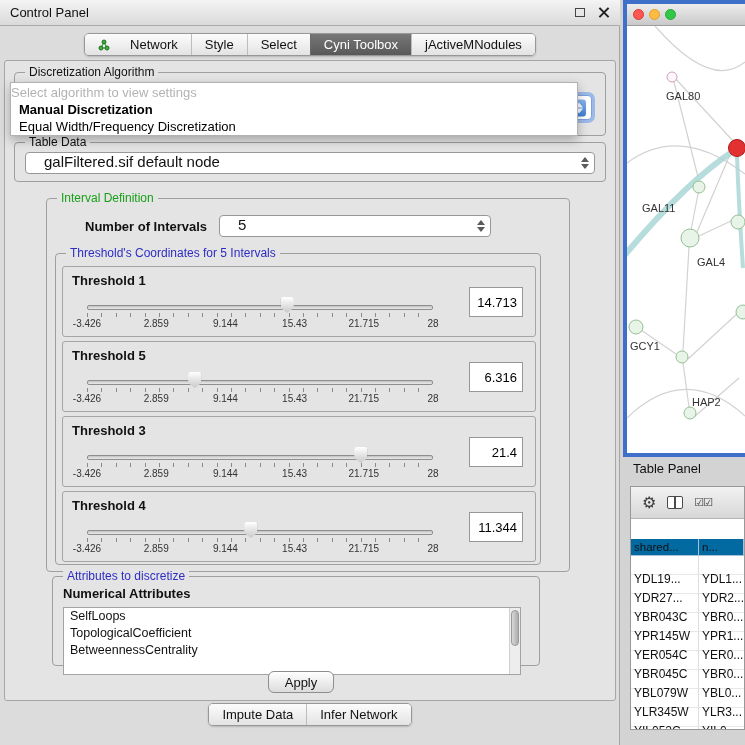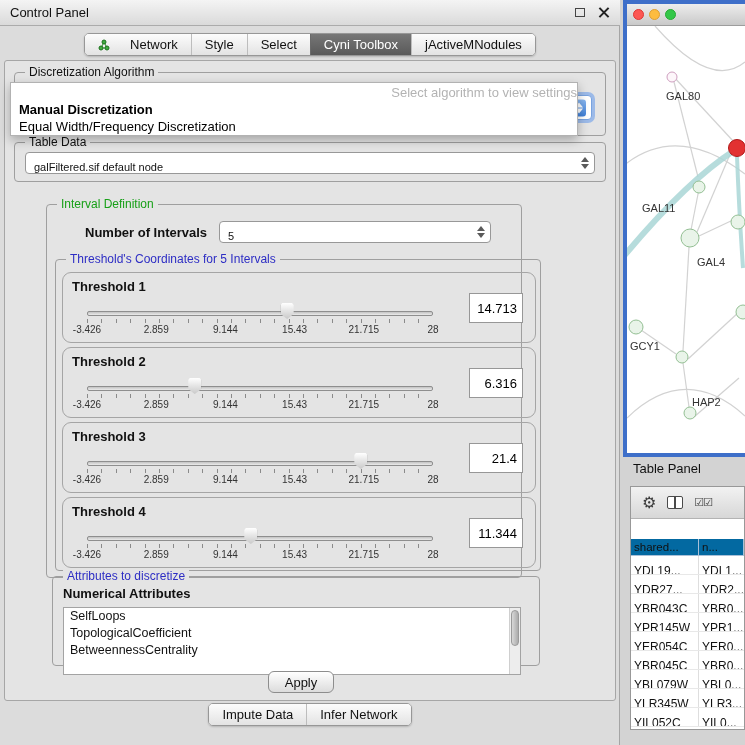--- a/index.html
+++ b/index.html
@@ -27,37 +27,37 @@
 
 .cp-body{left:4px;top:60px;width:612px;height:641px;background:#e4e4e4;border:1px solid #a6a6a6;border-radius:3px}
 
 
 .group{border:1px solid #9f9f9f;border-radius:4px;z-index:2}
 .group-label{position:absolute;top:-8px;left:10px;background:#e4e4e4;padding:0 4px;font-size:12px;line-height:15px;white-space:nowrap}
 .lbl-green{color:#18a018}
 .lbl-blue{color:#2d2dc4}
 
 
-.combo{position:absolute;background:#fff;border:1px solid #989898;border-radius:4px;display:flex;align-items:flex-end;padding:0 26px 0 8px;font-size:11px;overflow:hidden;white-space:nowrap}
+.combo{position:absolute;background:#fff;border:1px solid #989898;border-radius:4px;display:flex;align-items:flex-start;padding:0 26px 0 18px;font-size:15px;overflow:hidden;white-space:nowrap}
 .stepper{position:absolute;right:5px;top:50%;transform:translateY(-50%);display:flex;flex-direction:column;gap:2px;align-items:center}
 .tri-up{width:0;height:0;border-left:4px solid transparent;border-right:4px solid transparent;border-bottom:5px solid #5a5a5a}
 .tri-down{width:0;height:0;border-left:4px solid transparent;border-right:4px solid transparent;border-top:5px solid #5a5a5a}
 .combo-focus{border:1px solid #79a3df;box-shadow:0 0 0 3px rgba(109,159,235,.6);z-index:4}
 .stepper-blue{background:linear-gradient(#8ab7f0,#3f7fd6);border-radius:3px;padding:3px 3px;gap:1px}
 .stepper-blue .tri-up{border-bottom-color:#fff}
 .stepper-blue .tri-down{border-top-color:#fff}
 
 
 .dropdown{left:10px;top:82px;width:568px;height:54px;background:#fff;border:1px solid #b2b2b2;box-shadow:0 4px 10px rgba(0,0,0,.28);z-index:6;padding-top:2px}
-.dd-placeholder{text-align:right;color:#b3b3b3;font-size:13px;height:16px;line-height:16px}
+.dd-placeholder{text-align:left;color:#b3b3b3;font-size:13px;height:16px;line-height:16px}
 .dd-option{font-size:13px;height:17px;line-height:17px;padding-left:8px;color:#000}
 .dd-option.bold{font-weight:bold}
 
 
-.threshold-box{position:absolute;left:6px;width:474px;height:71px;border:1px solid #a5a5a5;border-radius:9px}
+.threshold-box{position:absolute;left:6px;width:474px;height:71px;border:1px solid #a5a5a5;border-radius:3px}
 .th-label{position:absolute;left:9px;top:6px;font-weight:bold;font-size:13px}
 .slider{position:absolute;left:24px;top:34px;width:346px;height:34px}
 .track{position:absolute;left:0;right:0;top:4px;height:5px;background:linear-gradient(#c3c3c3,#ebebeb);border:1px solid #8e8e8e;border-radius:2px}
 .thumb{position:absolute;top:-4px;width:13px;height:16px;margin-left:-6px;background:linear-gradient(#ffffff,#c9c9c9);clip-path:polygon(50% 100%,0 68%,0 12%,12% 0,88% 0,100% 12%,100% 68%);filter:drop-shadow(0 0 1px #777)}
 .ticks{position:absolute;left:0;right:0;top:12px;height:4px;background:repeating-linear-gradient(to right,#8a8a8a 0,#8a8a8a 1px,transparent 1px,transparent 14.4px)}
 .tick-labels{position:absolute;left:0;right:0;top:17px;height:12px}
 .tick-labels span{position:absolute;transform:translateX(-50%);font-size:10px;color:#333;white-space:nowrap}
 .th-value{position:absolute;right:12px;top:20px;width:54px;height:30px;background:#fff;border:1px solid #979797;font-size:13px;text-align:right;padding:0 5px;font-family:"Liberation Sans","DejaVu Sans",sans-serif}
 
 
@@ -83,21 +83,21 @@
 .tp-toolbar{height:32px;background:linear-gradient(#f2f2f2,#d7d7d7);border-bottom:1px solid #b3b3b3;display:flex;align-items:center;gap:11px;padding-left:11px}
 .gear{font-size:16px;color:#3c3c3c;line-height:16px}
 .pane-ico{width:16px;height:13px;border:1.5px solid #4a4a4a;border-radius:2px;background:linear-gradient(to right,#fff 44%,#4a4a4a 44%,#4a4a4a 56%,#fff 56%)}
 .cbx{font-size:11px;color:#3c3c3c;letter-spacing:-1px}
 .tp-gap{height:20px;background:#fff}
 .tp-header{display:flex;height:17px;border-bottom:1px solid #a9c0d8}
 .tp-hcell{background:#0369a1;border-right:1px solid #a9c0d8;font-size:11.5px;padding:2px 3px;overflow:hidden;white-space:nowrap}
 .tp-hcell.c1{width:68px}
 .tp-hcell.c2{flex:1}
 .tp-row{display:flex;height:19px;border-bottom:1px solid #e8e8e8}
-.tp-cell{font-size:12px;padding:8px 3px;overflow:hidden;white-space:nowrap}
+.tp-cell{font-size:12px;padding:16px 3px;overflow:hidden;white-space:nowrap}
 .tp-cell.c1{width:68px;border-right:1px solid #dedede}
 .tp-cell.c2{flex:1}
 </style>
 </head>
 <body>
 
 <div class="abs cp-window"></div>
 
 <div class="abs titlebar">
   <span>Control Panel</span>
@@ -158,21 +158,21 @@
   <span class="group-label">Table Data</span>
   <div class="combo" style="left:10px;top:9px;width:570px;height:22px">
     <span>galFiltered.sif default node</span>
     <span class="stepper">
         <span class="tri-up"></span>
         <span class="tri-down"></span>
       </span>
   </div>
 </div>
 
-<div class="abs group" style="left:46px;top:204px;width:476px;height:374px">
+<div class="abs group" style="left:46px;top:198px;width:524px;height:374px">
   <span class="group-label lbl-green">Interval Definition</span>
   <span class="abs" style="left:38px;top:20px;font-weight:bold;font-size:13px">Number of Intervals</span>
   <div class="combo" style="left:172px;top:16px;width:272px;height:22px">
     <span>5</span>
     <span class="stepper">
         <span class="tri-up"></span>
         <span class="tri-down"></span>
       </span>
   </div>
 
@@ -191,21 +191,21 @@
             <span style="left:40%">9.144</span>
             <span style="left:60%">15.43</span>
             <span style="left:80%">21.715</span>
             <span style="left:100%">28</span>
         </div>
       </div>
       <input class="th-value" value="14.713" style="">
     </div>
 
     <div class="threshold-box" style="top:87px">
-      <div class="th-label">Threshold 2</div>
+      <div class="th-label">Threshold 5</div>
       <div class="slider">
         <div class="track"></div>
         <div class="thumb" style="left: 31%;"></div>
         <div class="ticks"></div>
         <div class="tick-labels">
           <span style="left:0%">-3.426</span>
             <span style="left:20%">2.859</span>
             <span style="left:40%">9.144</span>
             <span style="left:60%">15.43</span>
             <span style="left:80%">21.715</span>

